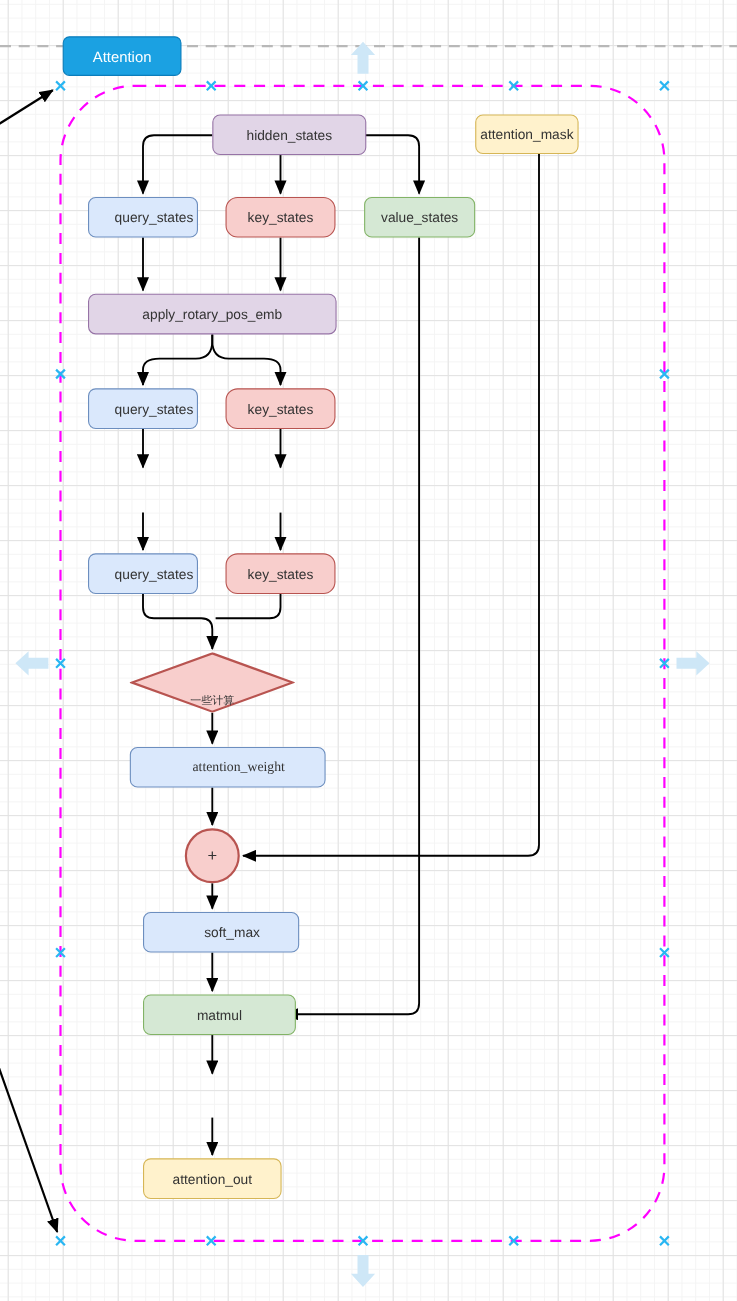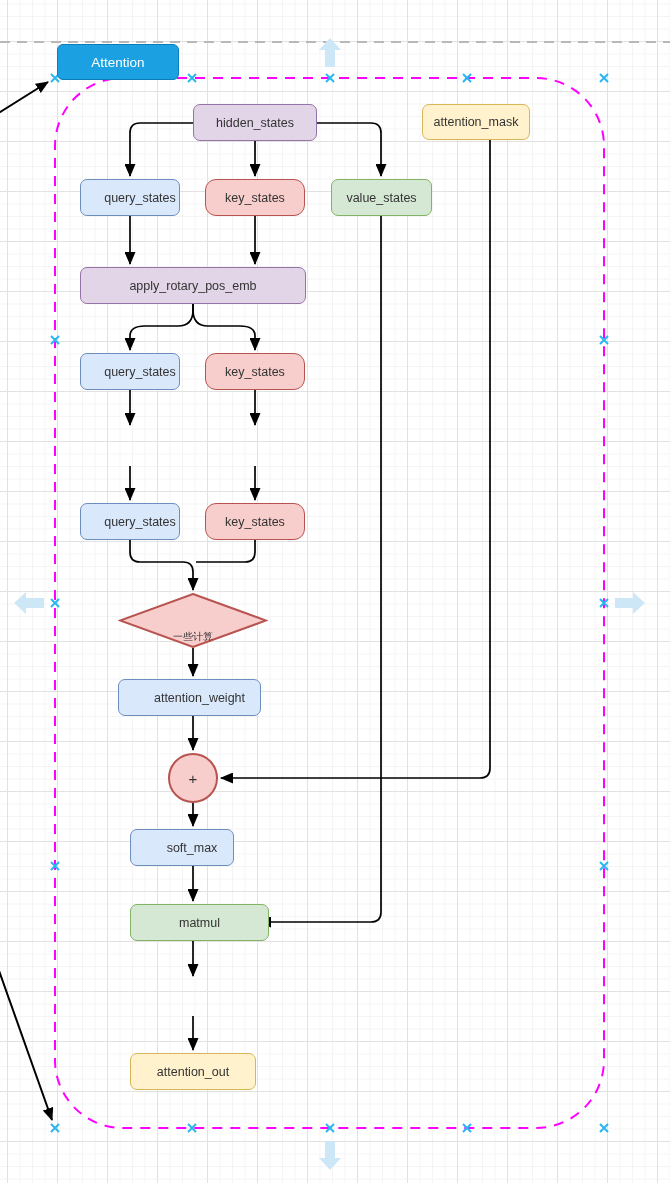--- a/index.html
+++ b/index.html
@@ -102,29 +102,29 @@
     </g>
 
     <g fill="#CEE7F7">
       <path d="M330,38 L341,50 H335 V67 H325 V50 H319 Z"></path>
       <path d="M330,1170 L341,1158 H335 V1141 H325 V1158 H319 Z"></path>
       <path d="M14,603 L26,592 V598 H44 V608 H26 V614 Z"></path>
       <path d="M645,603 L633,592 V598 H615 V608 H633 V614 Z"></path>
     </g>
   </svg>
 
-  <div class="tab" style="left:57px;top:44px;width:122px;height:36px;">
+  <div class="tab" style="left:57px;top:33px;width:108px;height:36px;">
     <span>Attention</span>
   </div>
 
-  <div class="node purple" style="left:193px;top:104px;width:124px;height:37px;">
+  <div class="node purple" style="left:193px;top:104px;width:140px;height:37px;">
     <span>hidden_states</span>
   </div>
 
-  <div class="node yellow" style="left:422px;top:104px;width:108px;height:36px;">
+  <div class="node yellow" style="left:432px;top:104px;width:94px;height:36px;">
     <span>attention_mask</span>
   </div>
 
   <div class="node blue" style="left:80px;top:179px;width:100px;height:37px;">
     <span>query_states</span>
   </div>
   <div class="node red" style="left:205px;top:179px;width:100px;height:37px;">
     <span>key_states</span>
   </div>
   <div class="node purple" style="left:80px;top:267px;width:226px;height:37px;">
@@ -150,29 +150,29 @@
     <span>key_states</span>
   </div>
 
   <div class="node diamond" style="left:118px;top:593px;width:150px;height:55px;">
     <svg width="150" height="55" viewBox="0 0 150 55">
       <polygon points="75,1 148,27.5 75,54 2,27.5" fill="#F8CECC" stroke="#B85450" stroke-width="2"></polygon>
     </svg>
     <span class="lbl">一些计算</span>
   </div>
 
-  <div class="node blue" style="left:118px;top:679px;width:143px;height:37px;">
+  <div class="node blue" style="left:118px;top:679px;width:178px;height:37px;font-family:Liberation Serif, serif;">
     <span>attention_weight</span>
   </div>
 
   <div class="node red circle" style="left:168px;top:753px;width:50px;height:50px;">
     <span>+</span>
   </div>
 
-  <div class="node blue" style="left:130px;top:829px;width:104px;height:37px;">
+  <div class="node blue" style="left:130px;top:829px;width:142px;height:37px;">
     <span>soft_max</span>
   </div>
 
   <div class="node green" style="left:130px;top:904px;width:139px;height:37px;">
     <span>matmul</span>
   </div>
 
 
   <div class="node yellow" style="left:130px;top:1053px;width:126px;height:37px;">
     <span>attention_out</span>

